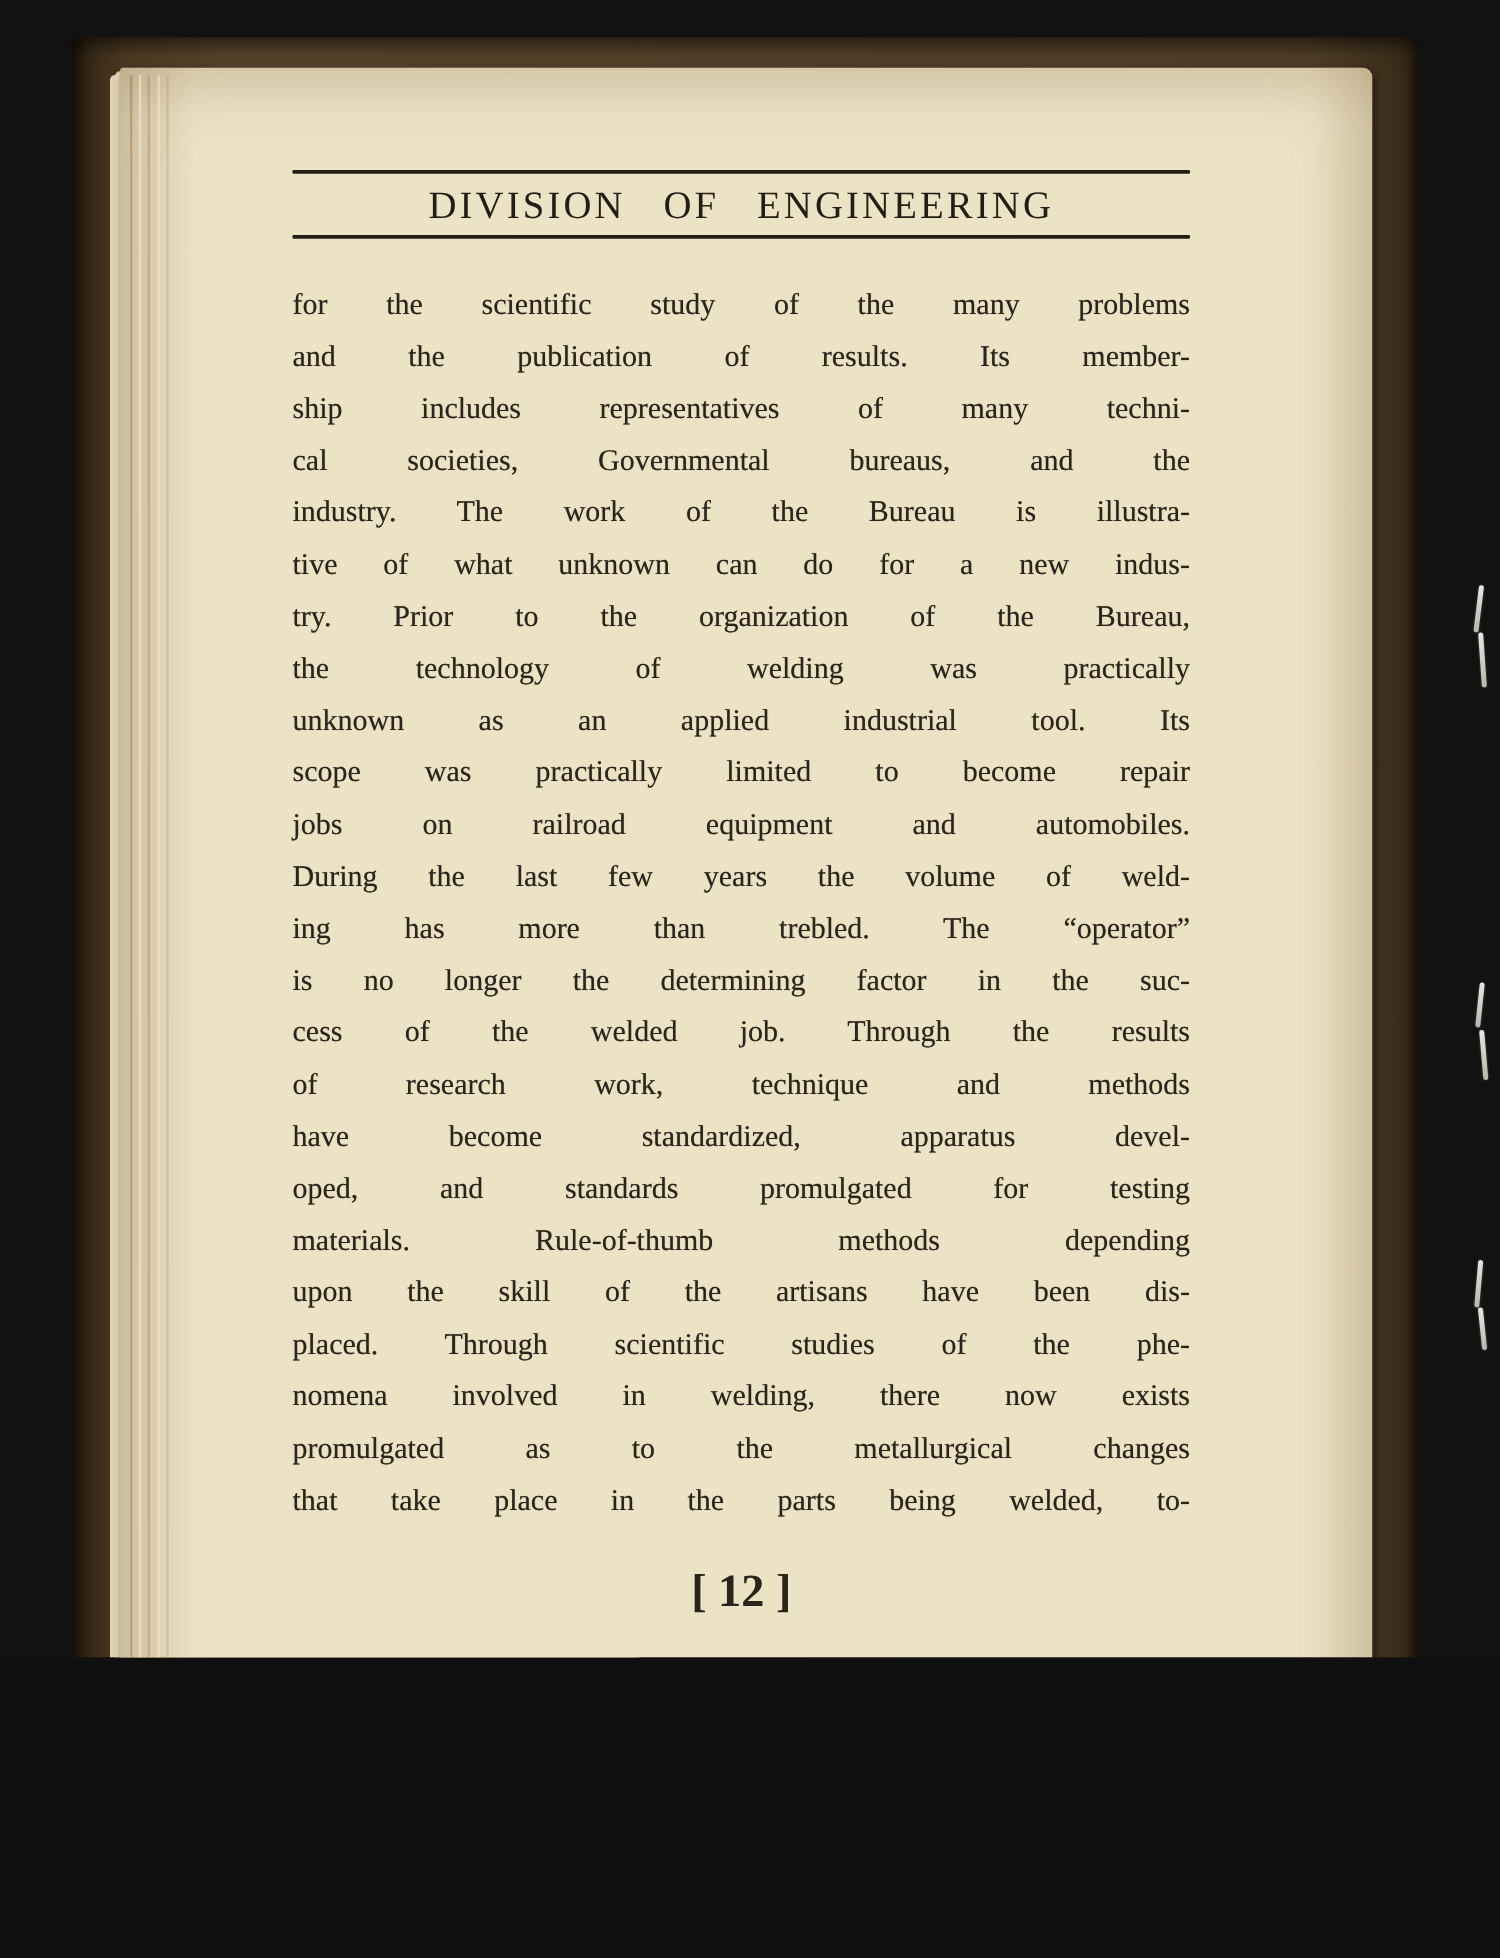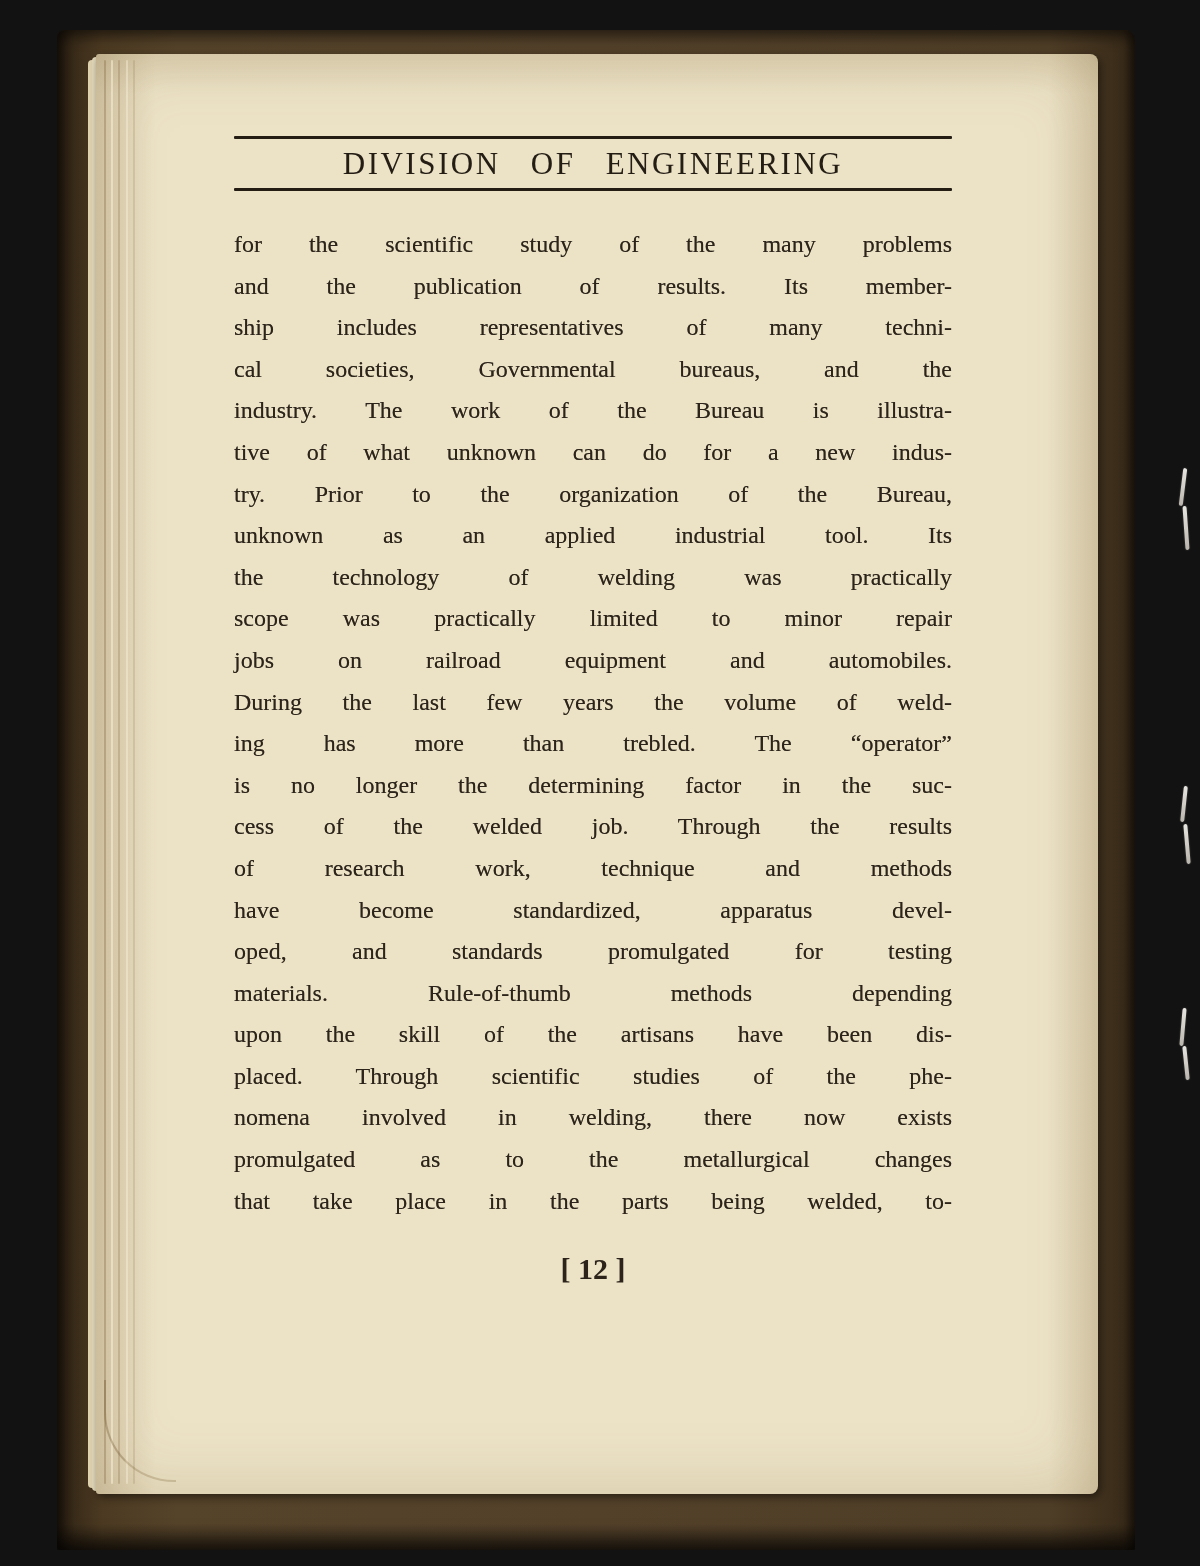--- a/index.html
+++ b/index.html
@@ -3,21 +3,21 @@
 <meta charset="utf-8">
 <style>
   html, body {
     margin: 0;
     padding: 0;
     background: #101010;
   }
   .scan {
     position: relative;
     width: 1200px;
-    height: 1566px;
+    height: 1326px;
     background: #121212;
     overflow: hidden;
     font-family: "Liberation Serif", "DejaVu Serif", serif;
   }
 
   
   .cover {
     position: absolute;
     left: 57px;
     top: 30px;
@@ -134,21 +134,21 @@
     white-space: nowrap;
   }
 
   
   .folio {
     position: absolute;
     top: 1252px;
     left: 234px;
     width: 718px;
     text-align: center;
-    font-size: 30px;
+    font-size: 37px;
     font-weight: bold;
     color: #2c241a;
   }
 
   
   .staple {
     position: absolute;
     width: 4px;
     border-radius: 3px;
     background: linear-gradient(180deg, #e8e6e0, #b9b5ad);
@@ -187,23 +187,23 @@
   </div>
 
   <div class="body-text">
     <div class="line">for the scientific study of the many problems</div>
     <div class="line">and the publication of results. Its member-</div>
     <div class="line">ship includes representatives of many techni-</div>
     <div class="line">cal societies, Governmental bureaus, and the</div>
     <div class="line">industry. The work of the Bureau is illustra-</div>
     <div class="line">tive of what unknown can do for a new indus-</div>
     <div class="line">try. Prior to the organization of the Bureau,</div>
+    <div class="line">the technology of welding was practically</div>
     <div class="line">unknown as an applied industrial tool. Its</div>
-    <div class="line">the technology of welding was practically</div>
-    <div class="line">scope was practically limited to minor repair</div>
+    <div class="line">scope was practically limited to become repair</div>
     <div class="line">jobs on railroad equipment and automobiles.</div>
     <div class="line">During the last few years the volume of weld-</div>
     <div class="line">ing has more than trebled. The “operator”</div>
     <div class="line">is no longer the determining factor in the suc-</div>
     <div class="line">cess of the welded job. Through the results</div>
     <div class="line">of research work, technique and methods</div>
     <div class="line">have become standardized, apparatus devel-</div>
     <div class="line">oped, and standards promulgated for testing</div>
     <div class="line">materials. Rule-of-thumb methods depending</div>
     <div class="line">upon the skill of the artisans have been dis-</div>

